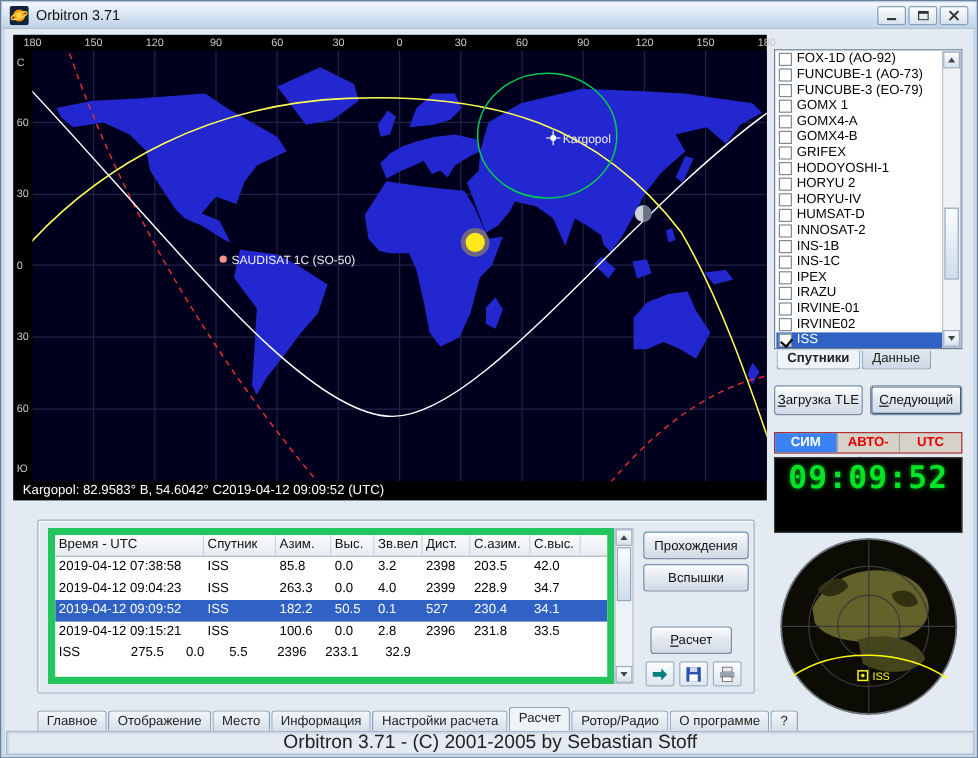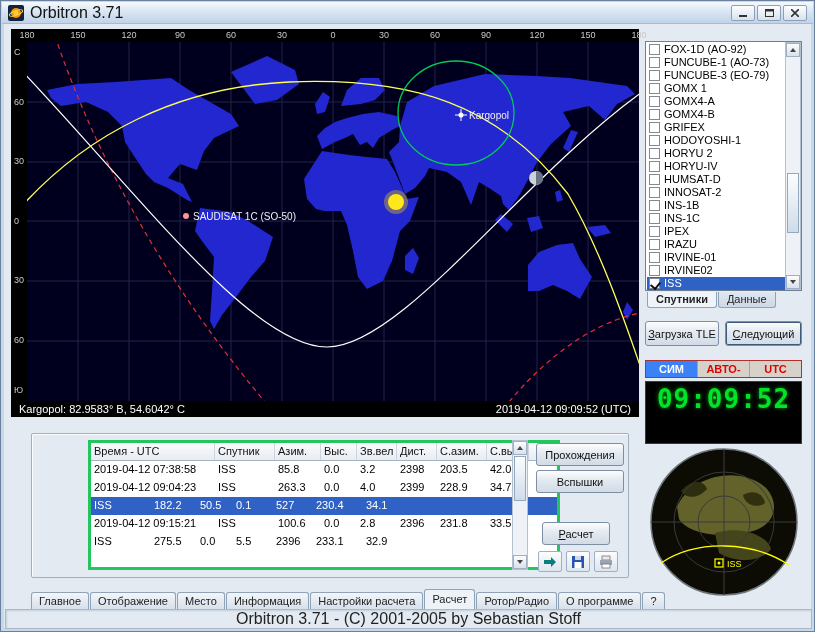--- a/index.html
+++ b/index.html
@@ -7,39 +7,39 @@
 
   .window { position:relative; width:815px; height:632px; background:#e4eaf2;
             border:1px solid #69809c; box-shadow: inset 0 0 0 3px #c7d8ea; }
 
   
   .titlebar { position:absolute; left:1px; top:1px; right:1px; height:22px;
               background:linear-gradient(#f4f9fe,#d4e2f1 55%,#c0d4e8);
               border-bottom:1px solid #a7bbcf; display:flex; align-items:center;
               gap:6px; padding:0 6px; }
   .app-icon { width:16px; height:16px; display:inline-block; }
-  .title { font-size:16px; color:#111; }
+  .title { font-size:12px; color:#111; }
   .win-controls { margin-left:auto; display:flex; gap:2px; }
   .winbtn { width:24px; height:16px; border:1px solid #8ba0b8; border-radius:2px;
             background:linear-gradient(#fefefe,#d6e2ef); display:flex;
             align-items:center; justify-content:center; }
 
   
   .map-block { position:absolute; left:10px; top:28px; width:628px; height:388px;
                background:#000; }
   .lon-labels { position:absolute; left:16px; top:0; width:612px; height:13px; }
   .lon-labels span { position:absolute; top:1px; transform:translateX(-50%);
                      font-size:9px; color:#c8c8c8; }
   .lat-labels { position:absolute; left:0; top:13px; width:16px; height:359px; }
   .lat-labels span { position:absolute; left:3px; transform:translateY(-50%);
                      font-size:9px; color:#c8c8c8; }
   .map-svg { position:absolute; left:16px; top:13px; display:block; }
   .map-status { position:absolute; left:0; bottom:0; width:100%; height:16px;
                 color:#fff; font-size:11px; display:flex;
-                justify-content:space-between; padding:0 8px; align-items:center;margin-top:24px; }
+                padding:0 8px; align-items:center;margin-top:24px; }
 
   
   .sat-list { position:absolute; left:644px; top:40px; width:157px; height:250px;
               background:#fff; border:1px solid #6f8094; overflow:hidden;
               padding:1px 16px 1px 1px; }
   .sat-row { display:flex; align-items:center; height:13px; gap:4px;
              font-size:11px; line-height:13px; padding-left:2px; white-space:nowrap; }
   .sat-row.selected { background:#2f62c4; color:#fff; }
   .cb { width:11px; height:11px; border:1px solid #808a96; background:#fff;
         flex:0 0 11px; position:relative; }
@@ -96,21 +96,21 @@
                 text-shadow:0 0 4px #00a018; }
 
   
   .radar { position:absolute; left:646px; top:444px; width:154px; height:154px; }
 
   
   .passes-frame { position:absolute; left:30px; top:432px; width:598px; height:145px;
                   border:1px solid #9fb0c2; box-shadow:inset 1px 1px 0 rgba(255,255,255,.85);
                   border-radius:2px; }
   .passes-table { position:absolute; left:8px; top:6px; width:472px; height:130px;
-                  background:#fff; border:3px solid #22c55e; overflow:hidden;margin-left:48px; }
+                  background:#fff; border:6px solid #22c55e; overflow:hidden; }
   .pt-head { display:flex; height:18px;
              background:linear-gradient(#fbfcfd,#e7ecf2); border-bottom:1px solid #a8b4c3; }
   .pt-head .cell { border-right:1px solid #ccd5df; font-size:11px; color:#111;
                    padding:2px 3px; white-space:nowrap; overflow:hidden; }
   .pt-row { display:flex; height:18px; font-size:11px; color:#000; }
   .pt-row .cell { padding:2px 3px; white-space:nowrap; overflow:hidden; }
   .pt-row.selected { background:#2f62c4; color:#fff; }
   .c0{width:124px;} .c1{width:60px;} .c2{width:46px;} .c3{width:36px;}
   .c4{width:40px;} .c5{width:40px;} .c6{width:50px;} .c7{width:42px;}
 
@@ -402,20 +402,21 @@
             <div class="cell c0">2019-04-12 09:04:23</div>
             <div class="cell c1">ISS</div>
             <div class="cell c2">263.3</div>
             <div class="cell c3">0.0</div>
             <div class="cell c4">4.0</div>
             <div class="cell c5">2399</div>
             <div class="cell c6">228.9</div>
             <div class="cell c7">34.7</div>
           </div>
           <div class="pt-row selected">
+            <div class="cell c0">2019-04-12 09:09:52</div>
             <div class="cell c1">ISS</div>
             <div class="cell c2">182.2</div>
             <div class="cell c3">50.5</div>
             <div class="cell c4">0.1</div>
             <div class="cell c5">527</div>
             <div class="cell c6">230.4</div>
             <div class="cell c7">34.1</div>
           </div>
           <div class="pt-row">
             <div class="cell c0">2019-04-12 09:15:21</div>

